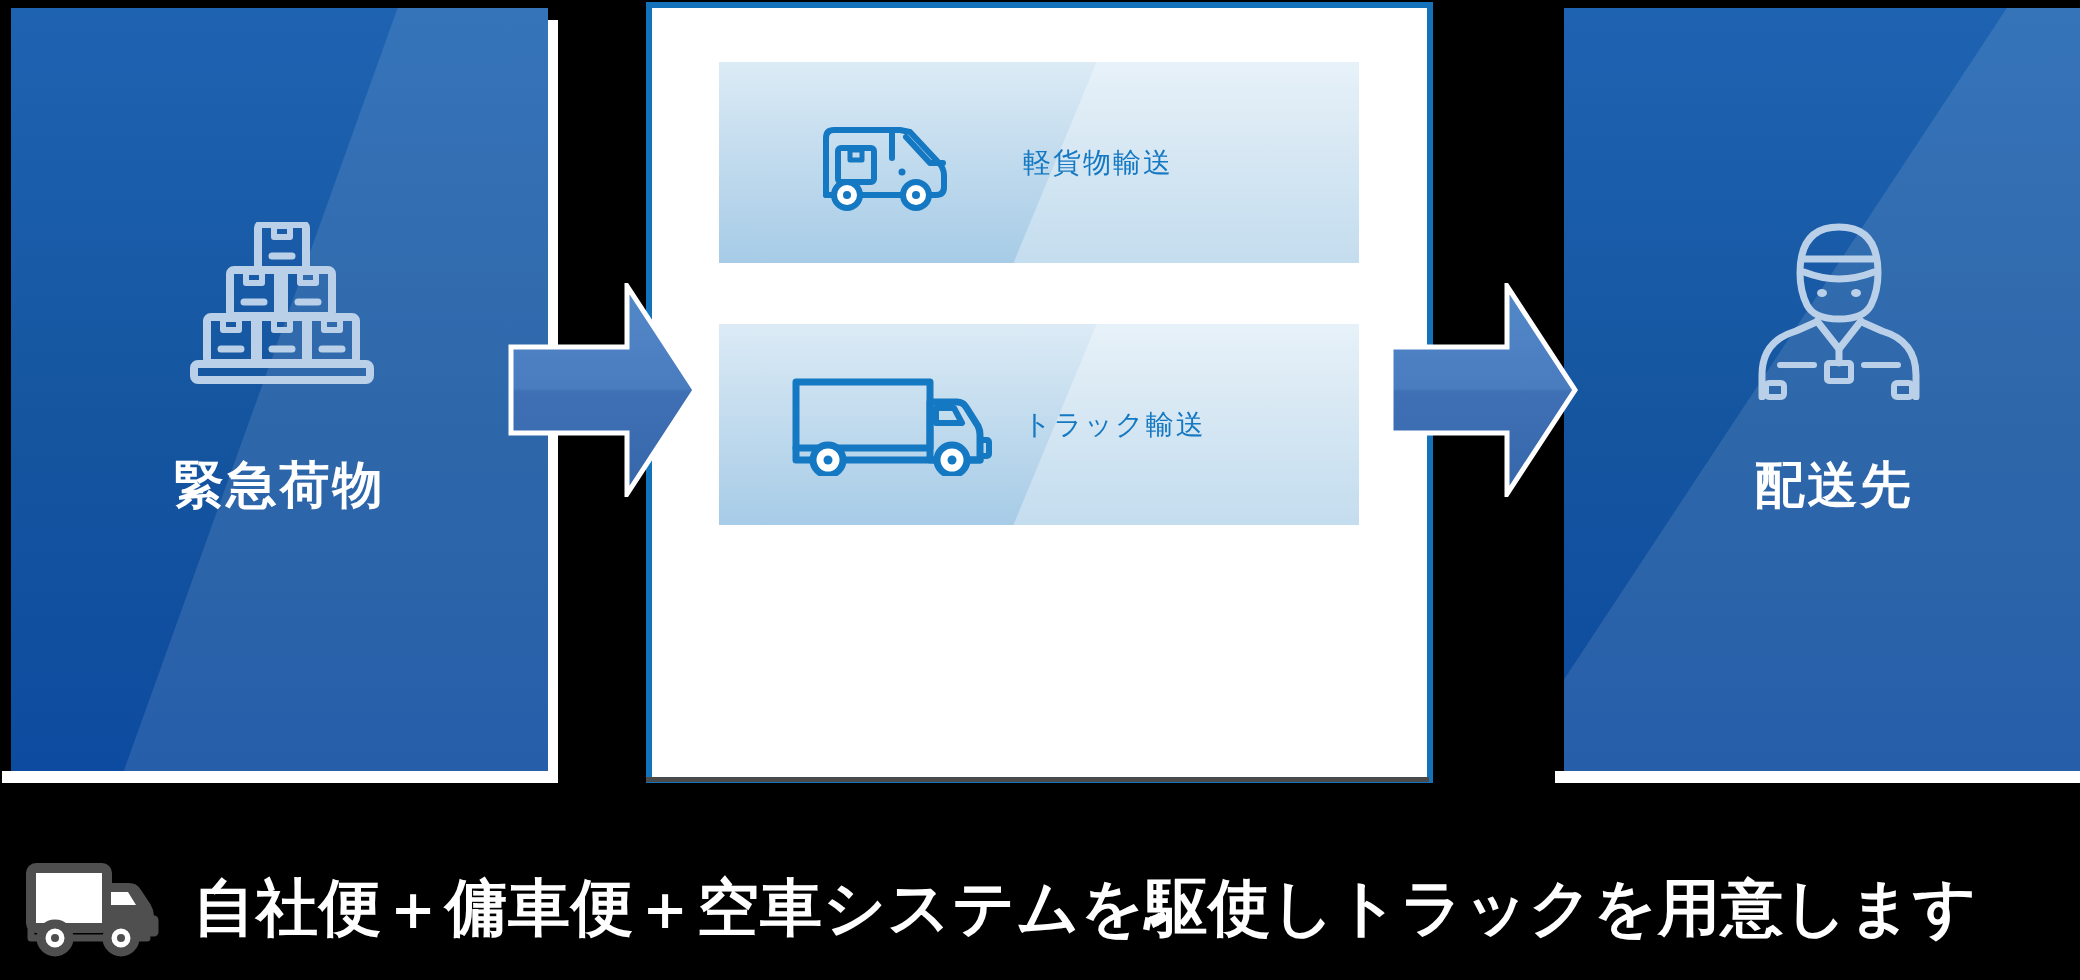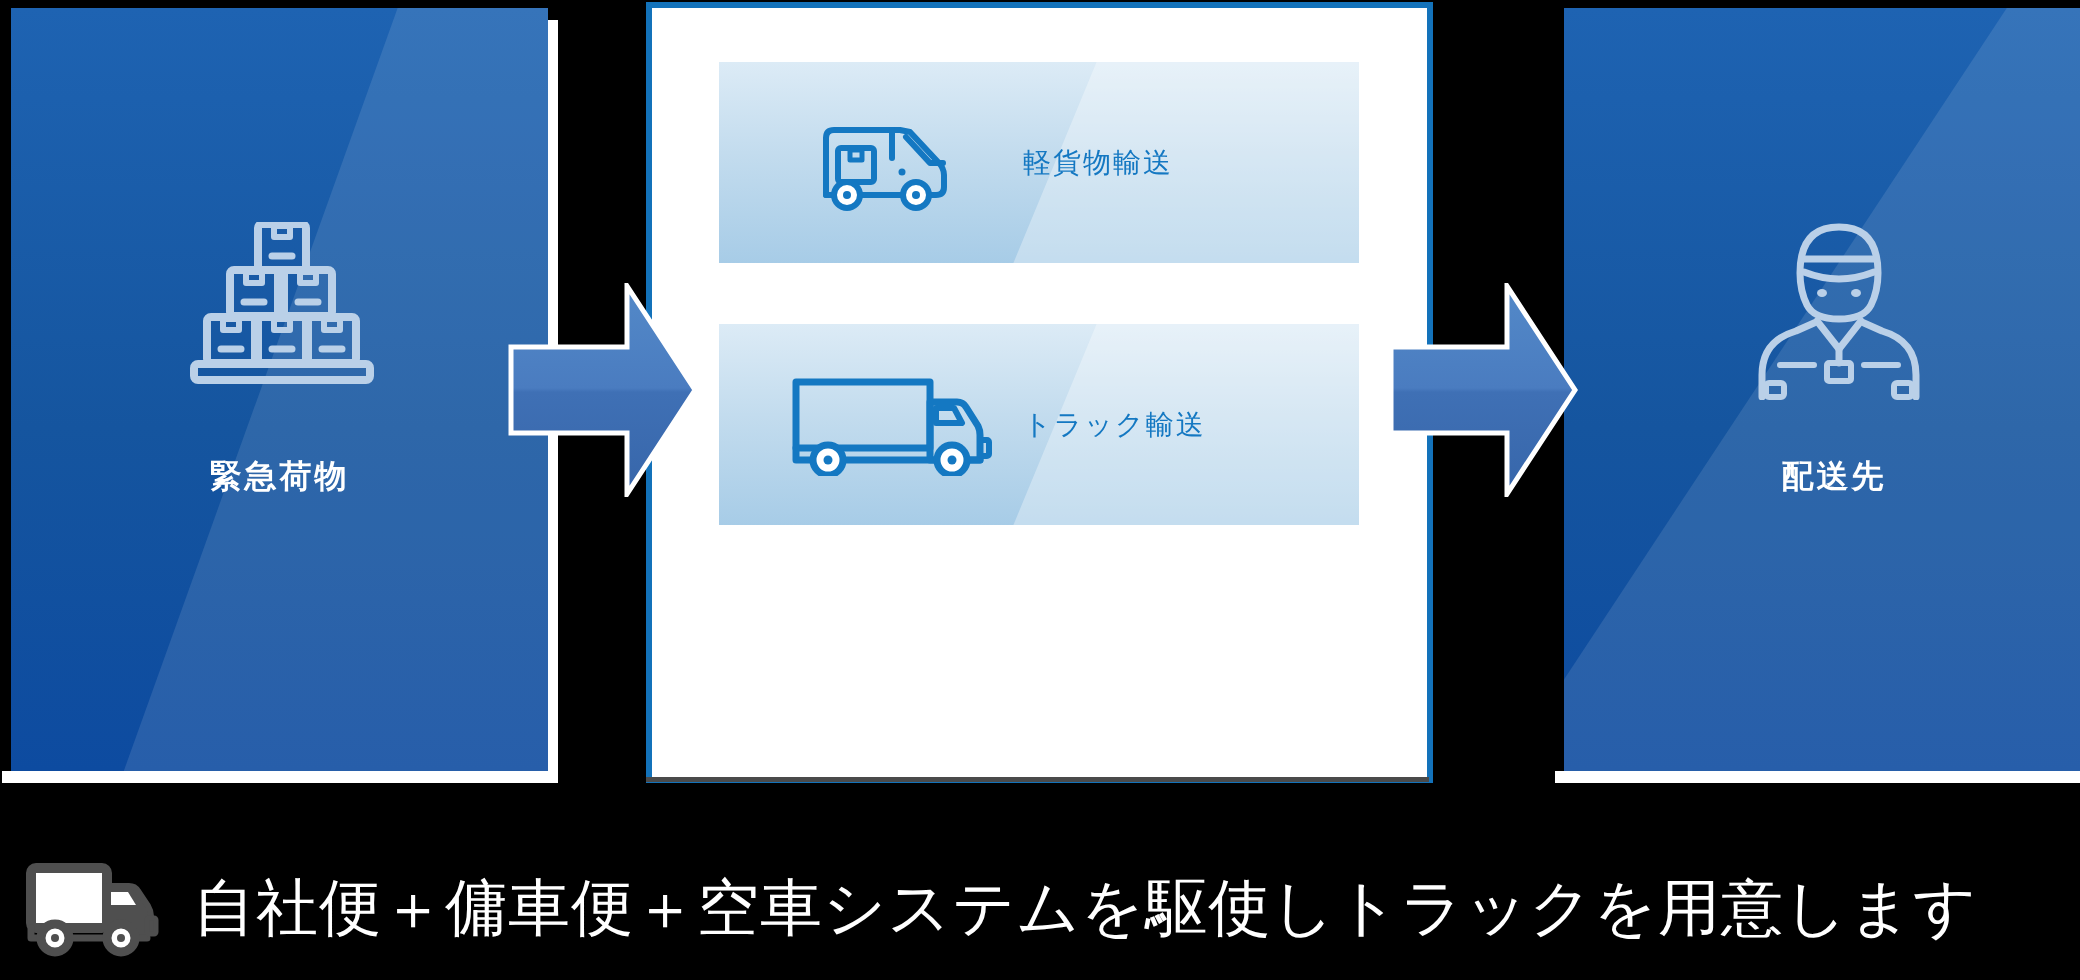--- a/index.html
+++ b/index.html
@@ -17,21 +17,21 @@
     position:absolute;inset:0;background:rgba(255,255,255,0.11);pointer-events:none;
   }
   .side-box.left{left:11px;width:537px;}
   .side-box.left .gloss{clip-path:polygon(72% 0,100% 0,100% 100%,21% 100%);}
   .side-box.right{left:1564px;width:540px;}
   .side-box.right .gloss{clip-path:polygon(82% 0,100% 0,100% 100%,0 100%,0 88%);}
   .edge-right{position:absolute;left:100%;top:12px;bottom:-12px;width:10px;background:#fff;}
   .edge-bottom{position:absolute;top:100%;left:-9px;right:-10px;height:12px;background:#fff;}
   .box-label{
     position:absolute;left:0;right:0;top:452px;text-align:center;
-    color:#fff;font-size:32px;font-weight:bold;letter-spacing:3px;line-height:1;
+    color:#fff;font-size:50px;font-weight:bold;letter-spacing:3px;line-height:1;
   }
   .box-icon{position:absolute;}
   
   .panel{
     position:absolute;left:646px;top:2px;width:787px;height:781px;
     background:#fff;border:6px solid #1372ba;
   }
   .panel-shadow{position:absolute;left:-6px;right:-2px;top:100%;height:5px;background:#4a4a4a;}
   .service-row{
     position:absolute;left:67px;width:640px;height:201px;
@@ -52,21 +52,21 @@
   .person-icon{left:90px;top:25px;}
   
   .flow-arrow{position:absolute;top:283px;width:190px;height:214px;}
   .arrow-1{left:508px;} .arrow-2{left:1388px;}
   
   .footer{
     position:absolute;left:25px;top:850px;height:116px;
     display:flex;align-items:center;gap:33px;
   }
   .footer-text{
-    color:#fff;font-size:62px;font-weight:normal;letter-spacing:1px;
+    color:#fff;font-size:62px;font-weight:bold;letter-spacing:1px;
     white-space:nowrap;line-height:1;
   }
   svg{display:block;}
 </style>
 </head>
 <body>
 
 <div class="stage">
 
   <svg width="0" height="0" style="position:absolute">

